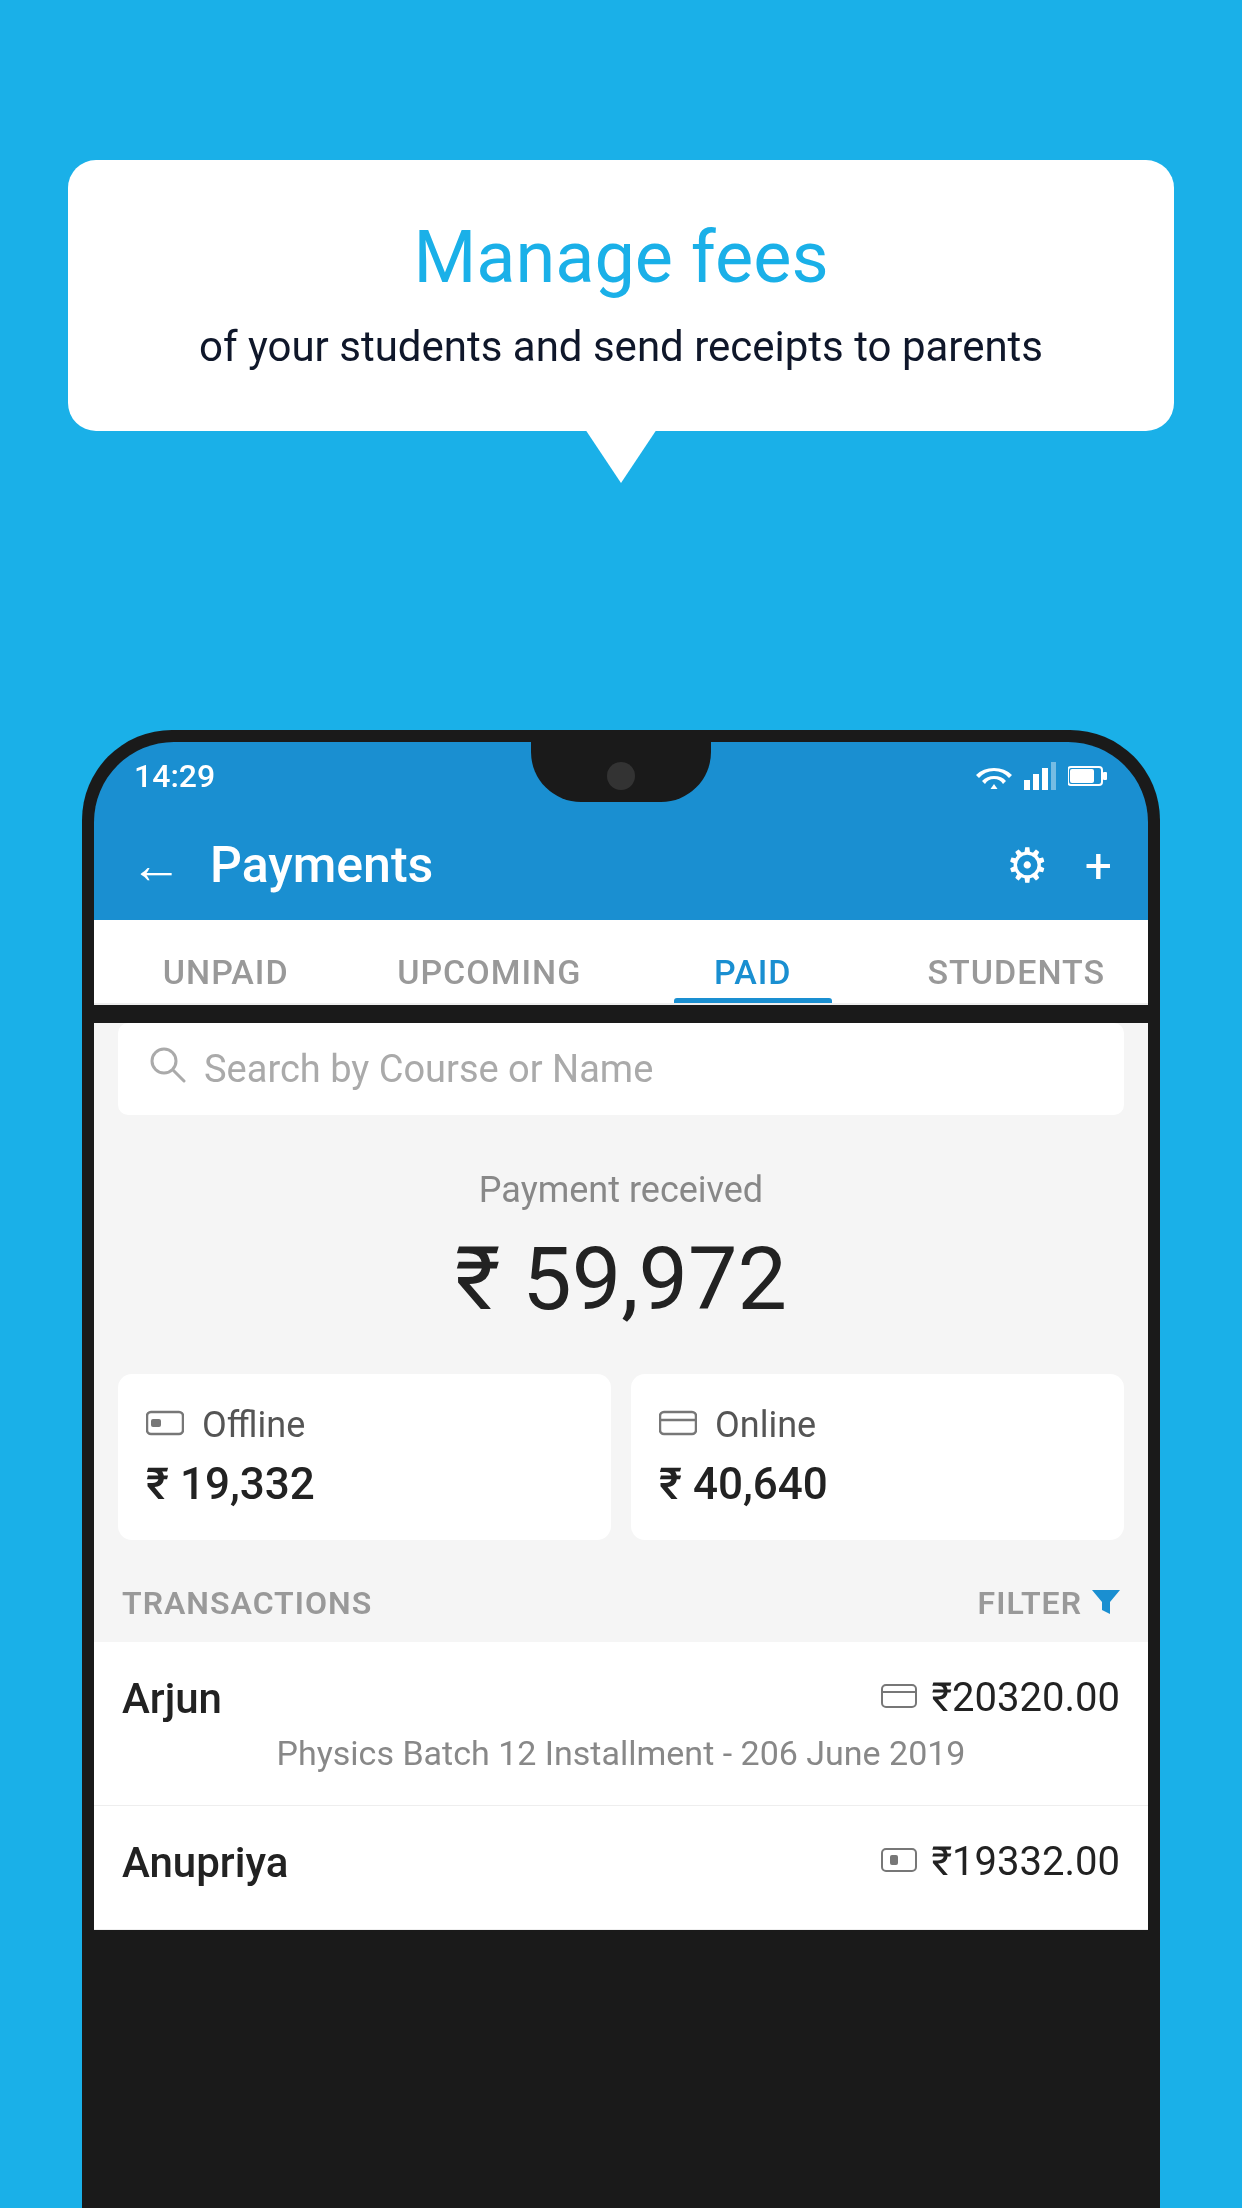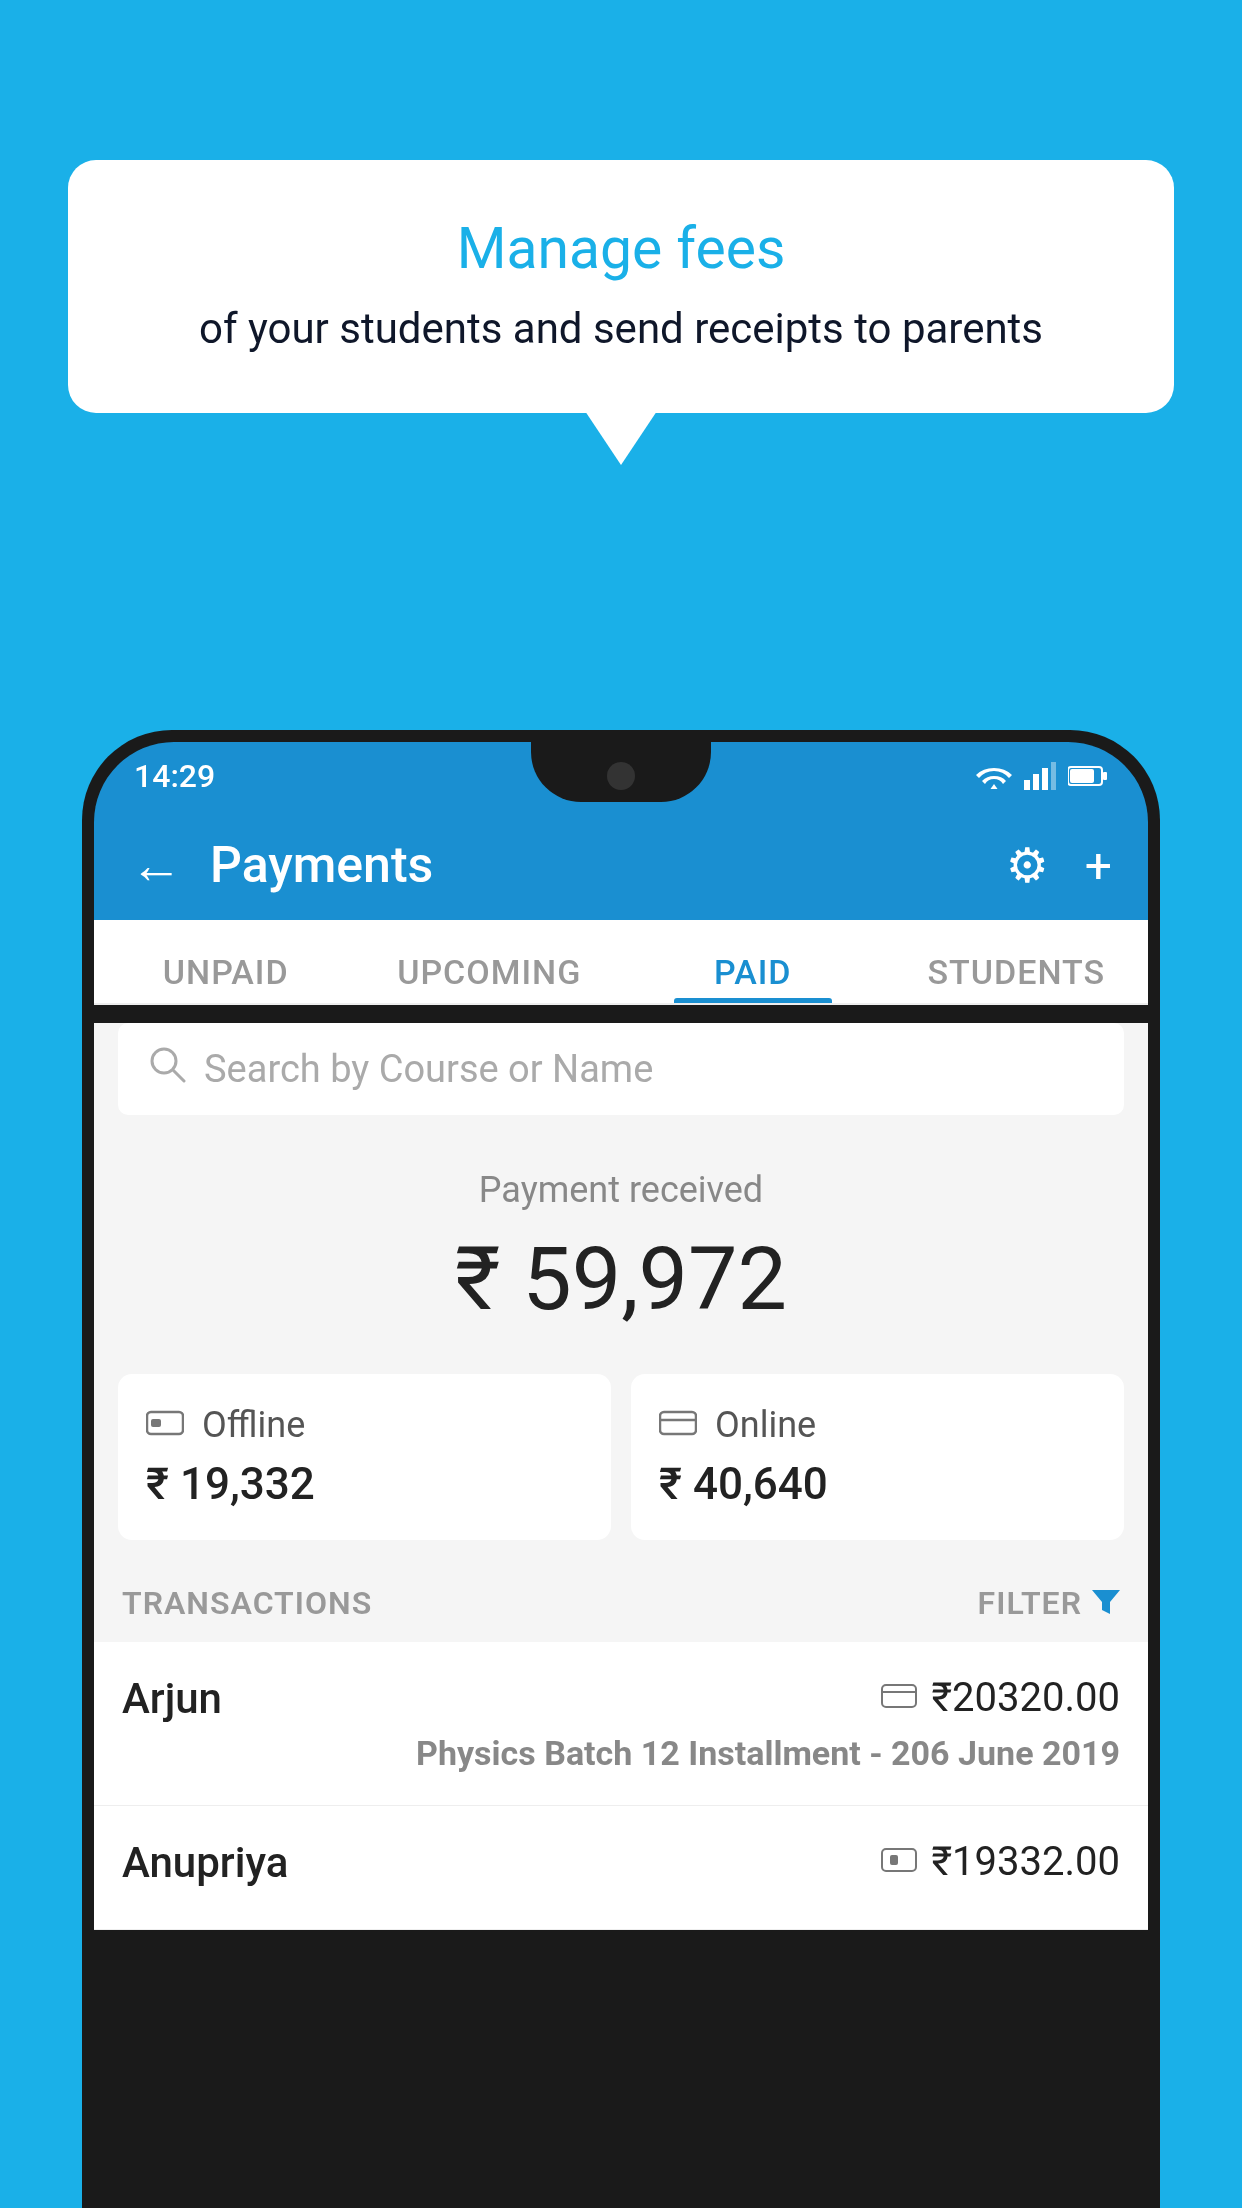--- a/index.html
+++ b/index.html
@@ -29,21 +29,21 @@
       bottom: -52px;
       left: 50%;
       transform: translateX(-50%);
       width: 0;
       height: 0;
       border-left: 36px solid transparent;
       border-right: 36px solid transparent;
       border-top: 54px solid white;
     }
     .bubble-title {
-      font-size: 57px;
+      font-size: 72px;
       color: #1ab0e8;
       font-weight: 400;
       margin-bottom: 22px;
     }
     .bubble-subtitle {
       font-size: 42px;
       color: #0f172a;
       font-weight: 400;
     }
 
@@ -301,23 +301,22 @@
     .transaction-icon {
       font-size: 34px;
       color: #777;
     }
     .transaction-amount {
       font-size: 40px;
       color: #222;
     }
     .transaction-bottom {
       display: flex;
-      justify-content: flex-end;
-      align-items: center;
-      font-weight: bold;
+      justify-content: center;
+      align-items: center;
     }
     .transaction-desc {
       font-size: 34px;
       color: #888;
     }
     .transaction-date {
       font-size: 34px;
       color: #888;
     }
   </style>

